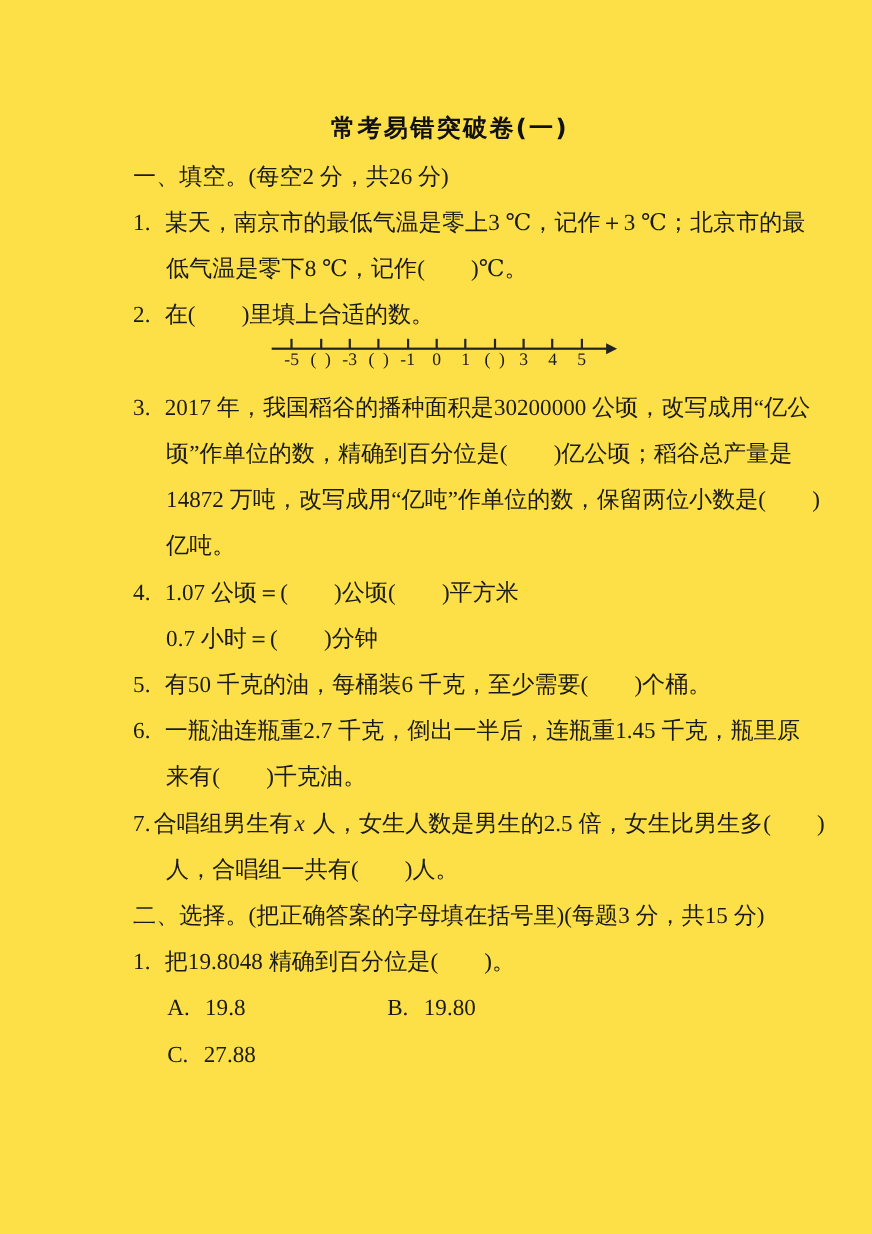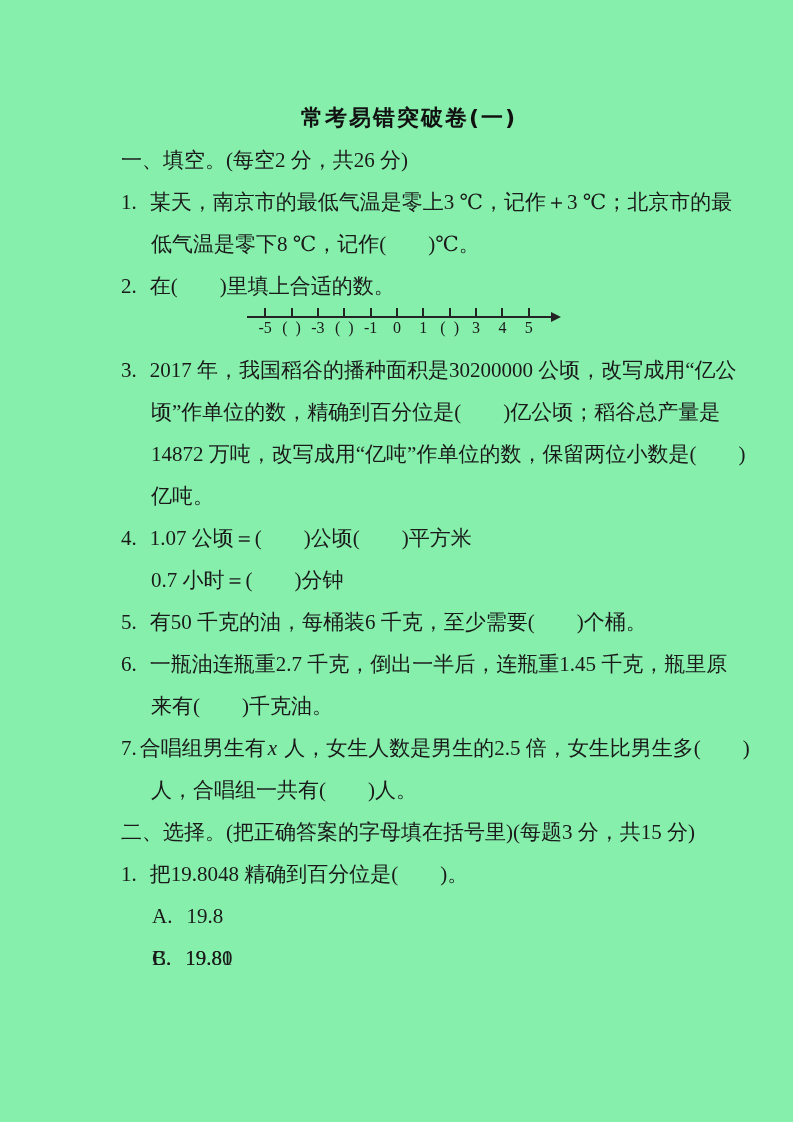--- a/index.html
+++ b/index.html
@@ -4,21 +4,21 @@
 <style>
   html, body {
     margin: 0;
     padding: 0;
     background: #fcfcfa;
   }
   .page {
     position: relative;
     width: 793px;
     height: 1122px;
-    background: #86efac;
+    background: #fde047;
     overflow: hidden;
     color: #1a1a1a;
     font-family: "Liberation Serif", "DejaVu Serif", serif;
   }
   .doc {
     position: absolute;
     left: 121px;
     top: 97px;
     width: 576px;
     font-size: 21px;
@@ -106,21 +106,20 @@
     text-align: center;
   }
   .nl-labels span {
     flex: 1;
     white-space: nowrap;
   }
   
   .opt-row {
     display: flex;
     padding-left: 31px;
-    flex-direction: column;
   }
   .opt {
     width: 200px;
     white-space: nowrap;
   }
   .opt-label {
     display: inline-block;
     margin-right: 14px;
   }
 </style>
@@ -188,17 +187,17 @@
 
     <div class="row">二、选择。(把正确答案的字母填在括号里)(每题3 分，共15 分)</div>
 
     <div class="row"><span class="qno">1.</span><span>把19.8048 精确到百分位是(　　)。</span></div>
 
     <div class="row opt-row">
       <span class="opt"><span class="opt-label">A.</span><span>19.8</span></span>
       <span class="opt"><span class="opt-label">B.</span><span>19.80</span></span>
     </div>
     <div class="row opt-row">
-      <span class="opt"><span class="opt-label">C.</span><span>19.81</span></span>
+      <span class="opt"><span class="opt-label">C.</span><span>27.88</span></span>
     </div>
 
   </div>
 </div>
 
 </body></html>

